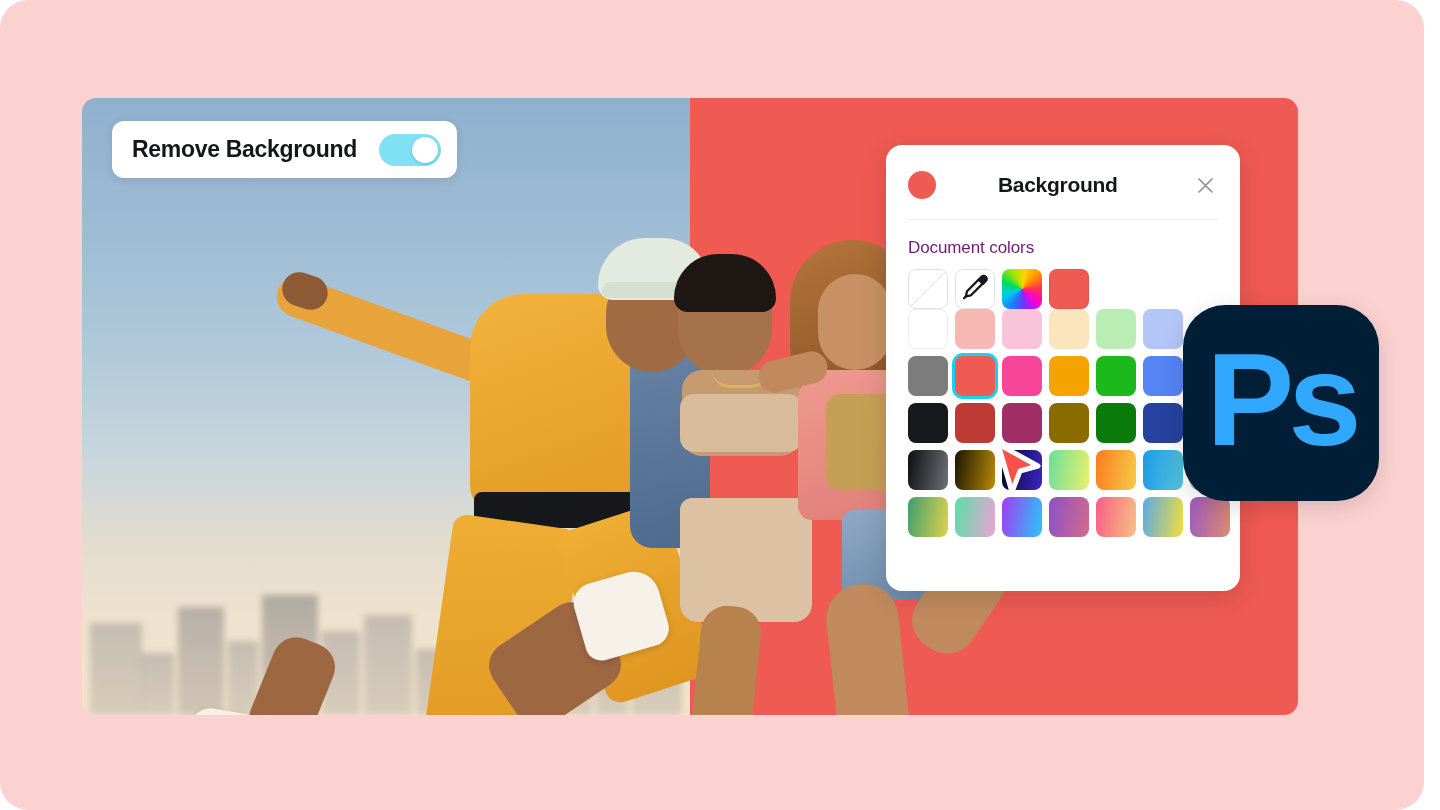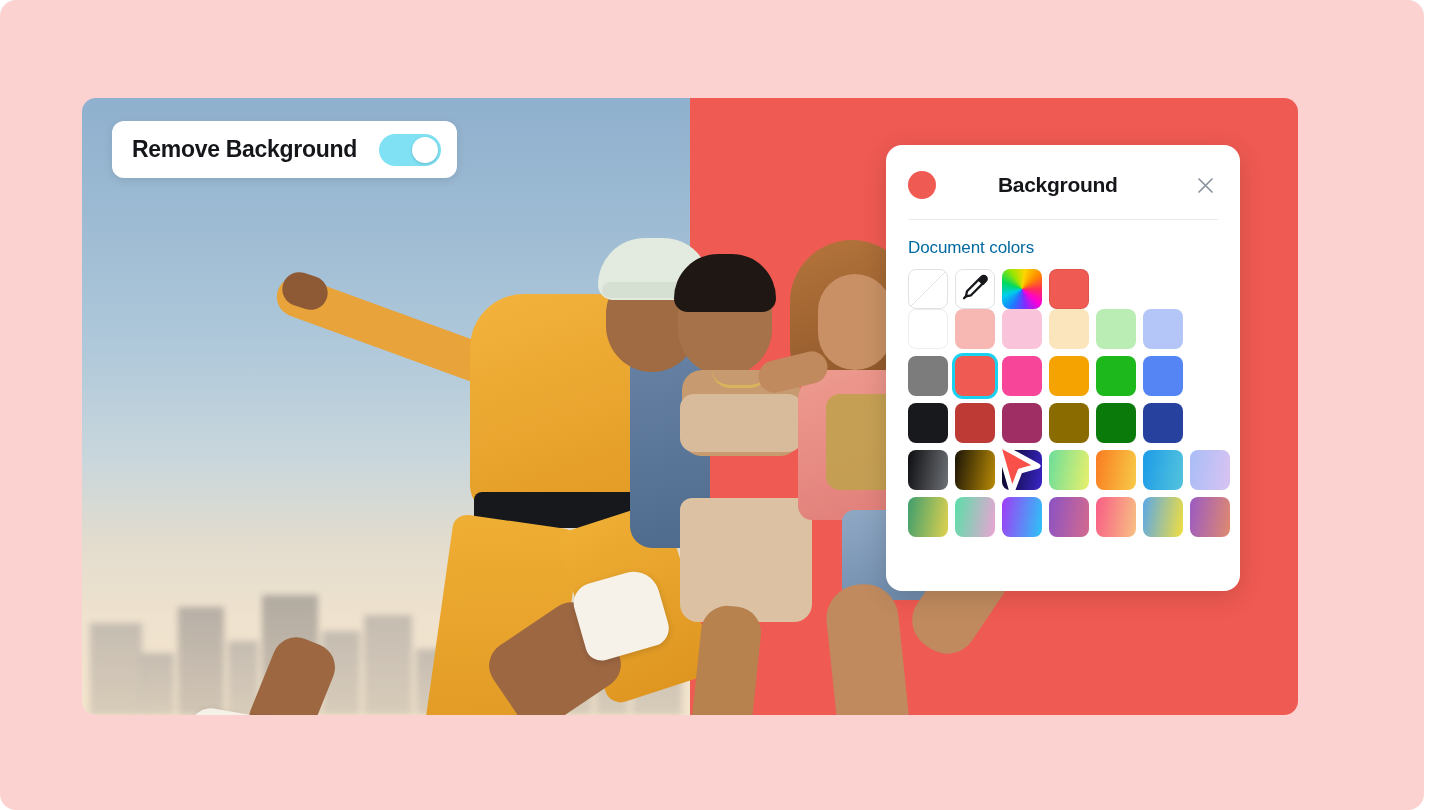--- a/index.html
+++ b/index.html
@@ -11,21 +11,21 @@
     background: #ffffff;
     font-family: "Liberation Sans", sans-serif;
   }
 
   
   #page {
     position: relative;
     width: 1424px;
     height: 810px;
     background: #FCD2D1;
-    border-radius: 16px;
+    border-radius: 28px;
     overflow: hidden;
   }
 
   
   #canvas {
     position: absolute;
     left: 82px;
     top: 98px;
     width: 1216px;
     height: 617px;
@@ -157,21 +157,21 @@
     cursor: pointer;
   }
   .divider {
     height: 1px;
     background: #E8EAEE;
     margin-top: 12px;
   }
 
   .section-label {
     font-size: 17px;
-    color: #0369a1;
+    color: #701a75;
     margin-top: 18px;
     margin-bottom: 11px;
     letter-spacing: -.1px;
   }
 
   .doc-row { display: flex; gap: 7px; }
 
   .sw {
     width: 40px; height: 40px;
     border-radius: 8px;
@@ -418,20 +418,23 @@
         <div class="sw" style="background: linear-gradient(100deg, rgb(62, 158, 110), rgb(224, 209, 78));"></div>
         <div class="sw" style="background: linear-gradient(100deg, rgb(90, 223, 168), rgb(235, 163, 212));"></div>
         <div class="sw" style="background: linear-gradient(100deg, rgb(161, 60, 245), rgb(43, 197, 247));"></div>
         <div class="sw" style="background: linear-gradient(100deg, rgb(138, 82, 196), rgb(212, 106, 142));"></div>
         <div class="sw" style="background: linear-gradient(100deg, rgb(249, 93, 134), rgb(247, 193, 131));"></div>
         <div class="sw" style="background: linear-gradient(100deg, rgb(90, 168, 232), rgb(242, 222, 62));"></div>
         <div class="sw" style="background: linear-gradient(100deg, rgb(154, 90, 196), rgb(224, 138, 110));"></div>
       </div>
   </div>
 
+  <div id="ps-logo">
+    <span class="ps-text">Ps</span>
+  </div>
 
   <div id="cursor">
     <svg width="52" height="60" viewBox="0 0 52 60" aria-hidden="true">
       <path d="M6 4 L46 26 L28 31 L20 52 Z" fill="#F9514A" stroke="#ffffff" stroke-width="5" stroke-linejoin="round"></path>
     </svg>
   </div>
 
 </div>
 
 </body></html>

